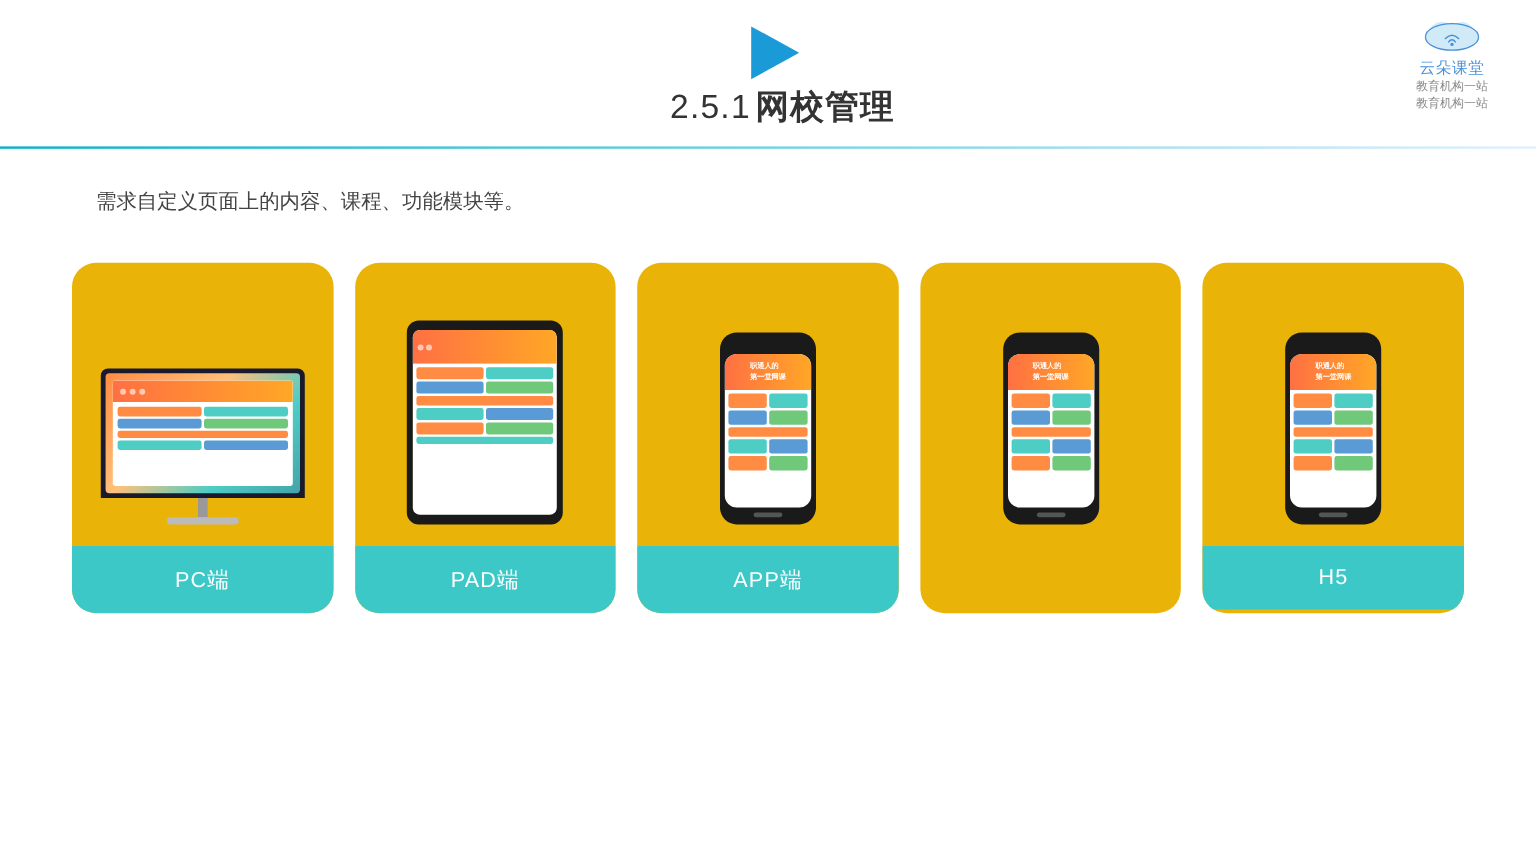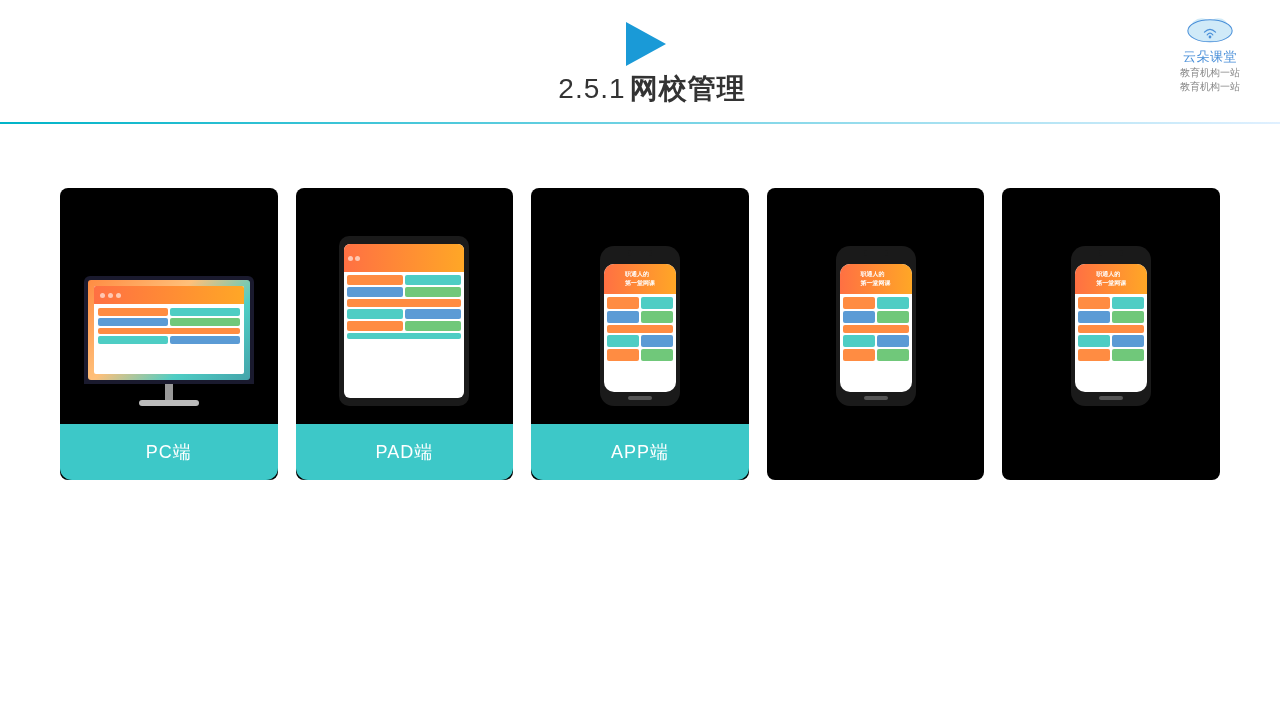--- a/index.html
+++ b/index.html
@@ -79,22 +79,22 @@
     
     .cards-area {
       display: flex;
       justify-content: center;
       gap: 18px;
       margin-top: 36px;
       padding: 0 60px;
     }
 
     .device-card {
-      background: #000000;
-      border-radius: 8px;
+      background: #eab308;
+      border-radius: 20px;
       flex: 1;
       max-width: 220px;
       display: flex;
       flex-direction: column;
       align-items: center;
       overflow: hidden;
       padding-top: 18px;
       padding-bottom: 0;
     }
 
@@ -332,20 +332,21 @@
     <div class="brand-name">云朵课堂</div>
     <div class="brand-tagline">
       <span>教育机构一站</span><br><span>教育机构一站</span>
     </div>
   </div>
 </div>
 
 <div class="divider"></div>
 
 <div class="description">
+  <div>需求自定义页面上的内容、课程、功能模块等。</div>
 </div>
 
 <div class="cards-area">
 
   <div class="device-card">
     <div class="device-image-area">
       <div class="pc-monitor">
         <div class="monitor-screen-wrapper">
           <div class="monitor-screen">
             <div class="monitor-screen-content">
@@ -474,15 +475,16 @@
               <div class="phone-block teal"></div>
               <div class="phone-block blue"></div>
               <div class="phone-block orange"></div>
               <div class="phone-block green"></div>
             </div>
           </div>
           <div class="phone-home"></div>
         </div>
       </div>
     </div>
+    <div class="card-label">H5</div>
   </div>
 
 </div>
 
 </body></html>

